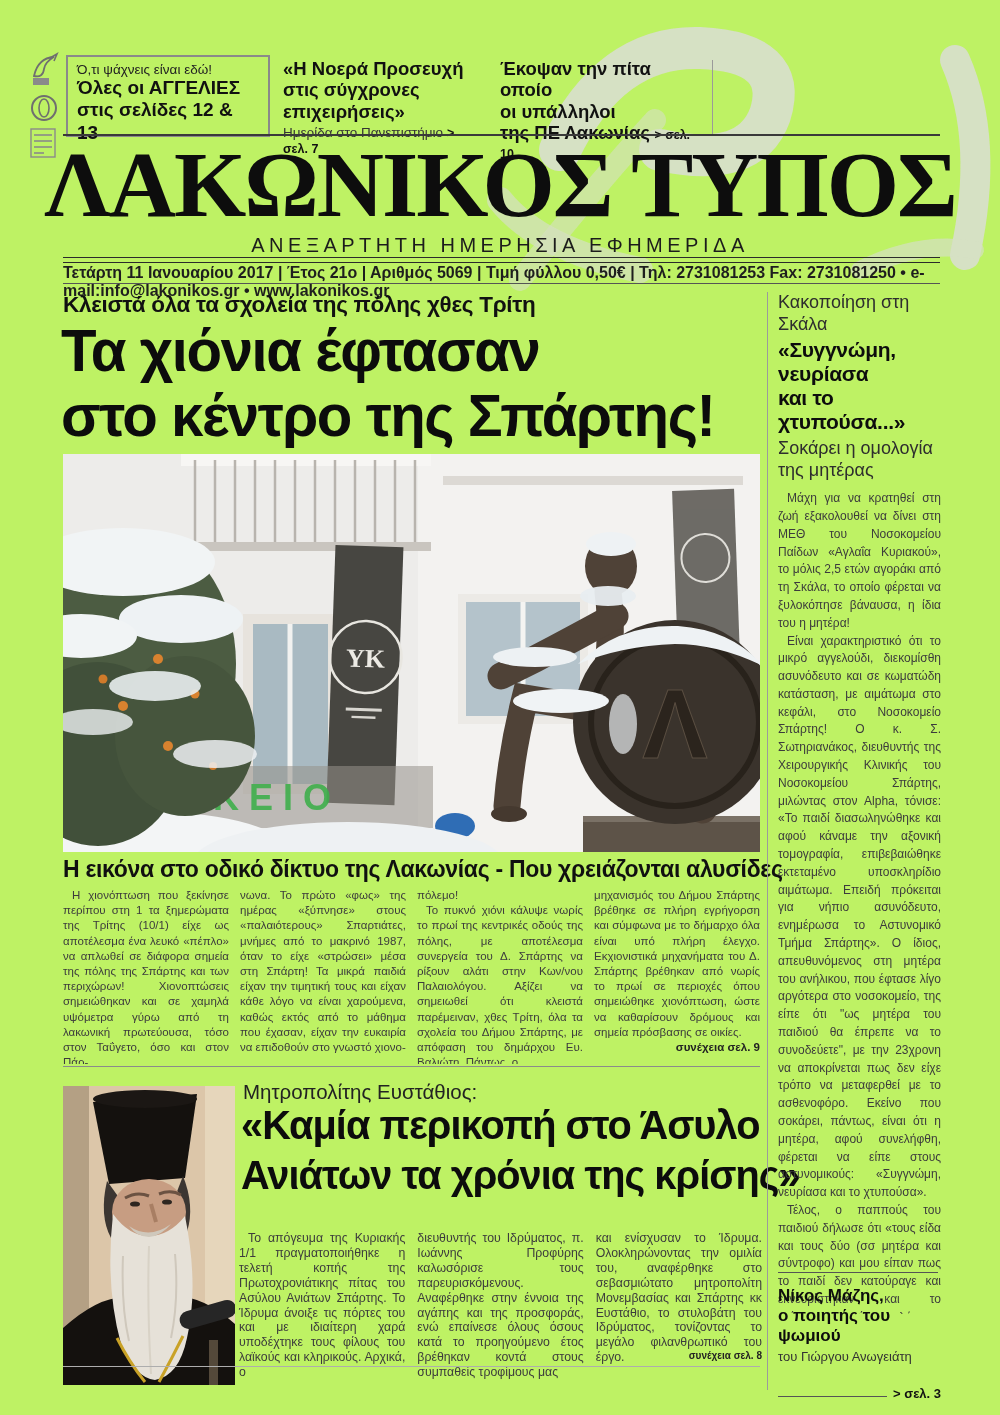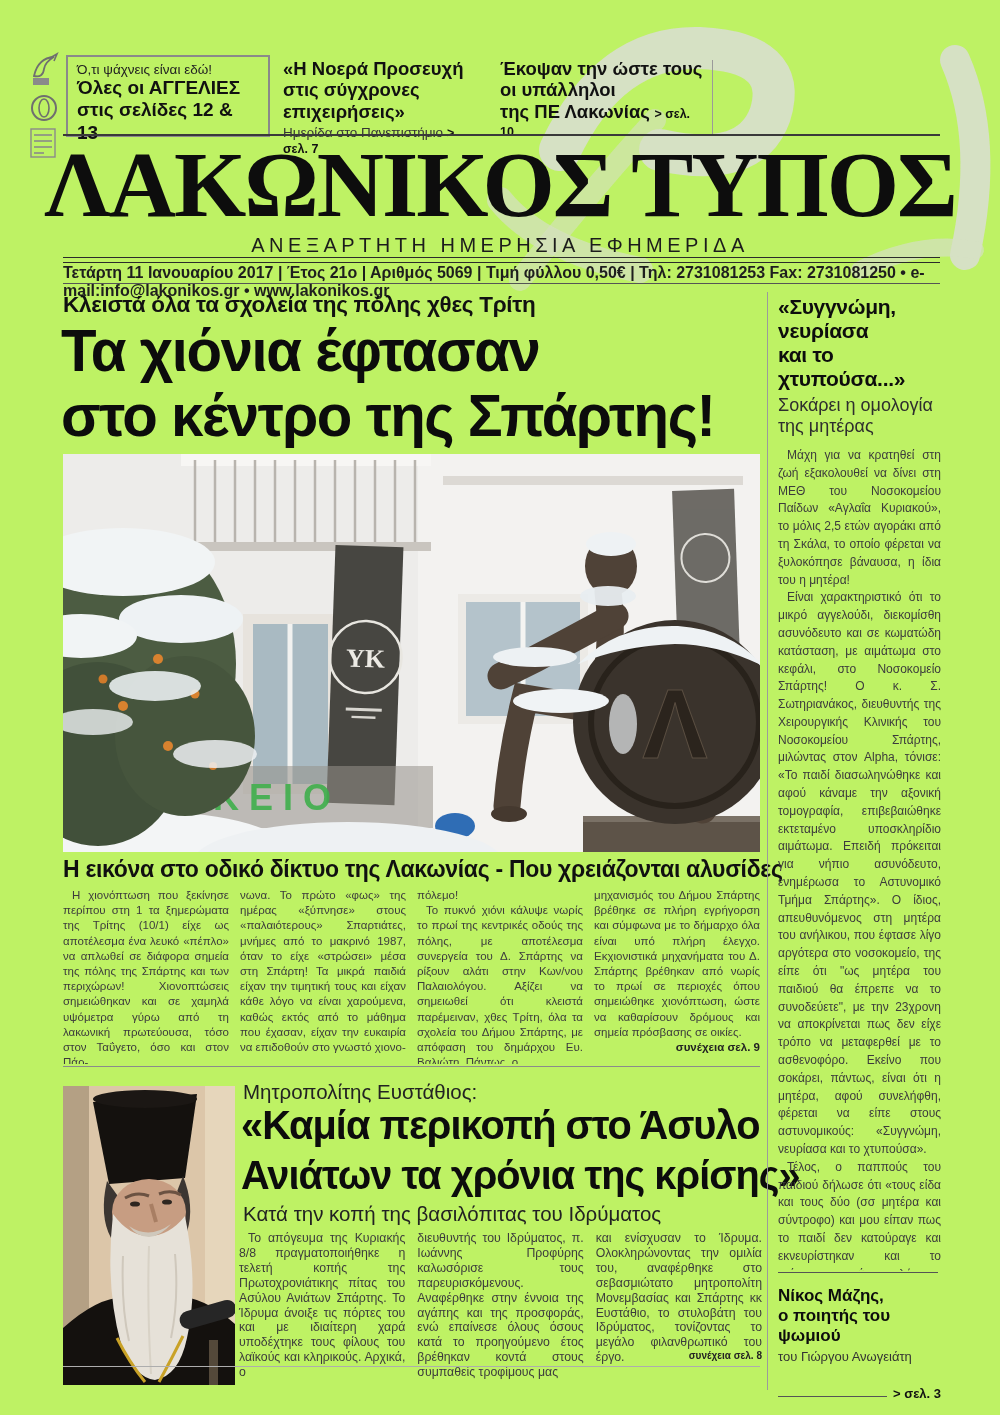--- a/index.html
+++ b/index.html
@@ -103,21 +103,21 @@
 
   <div class="abs teaser" style="left:283px;top:58px;width:198px;">
     <div class="t-title">«Η Νοερά Προσευχή στις σύγχρονες επιχειρήσεις»</div>
     <div class="t-sub">
       <span>Ημερίδα στο Πανεπιστήμιο</span>
       <span class="t-ref">&gt; σελ. 7</span>
     </div>
   </div>
 
   <div class="abs teaser" style="left:500px;top:58px;width:205px;">
-    <div class="t-title">Έκοψαν την ώστε τους</div>
+    <div class="t-title">Έκοψαν την πίτα οποίο</div>
     <div class="t-title">οι υπάλληλοι</div>
     <div>
       <span class="t-title">της ΠΕ Λακωνίας</span>
       <span class="t-ref">&gt; σελ. 10</span>
     </div>
   </div>
 
   <div class="abs vdiv" style="left:712px;top:60px;height:76px;"></div>
 
 
@@ -272,39 +272,39 @@
       </g>
       <rect x="146" y="254" width="9" height="45" fill="#5f5342" opacity="0.85"></rect>
     </svg>
   </div>
 
   <div class="abs as-kick">Μητροπολίτης Ευστάθιος:</div>
   <div class="abs as-head">
     <div>«Καμία περικοπή στο Άσυλο</div>
     <div>Ανιάτων τα χρόνια της κρίσης»</div>
   </div>
-  <div class="abs as-sub">Κατά την κοπή της βασιλόπιτας του Ιδρύματος</div>
 
   <div class="abs ascols jt">
     <div class="col">
-      <div class="p-ind">Το απόγευμα της Κυριακής 8/8 πραγματοποιήθηκε η τελετή κοπής της Πρωτοχρονιάτικης πίτας του Ασύλου Ανιάτων Σπάρτης. Το Ίδρυμα άνοιξε τις πόρτες του και με ιδιαίτερη χαρά υποδέχτηκε τους φίλους του λαϊκούς και κληρικούς. Αρχικά, ο</div>
+      <div class="p-ind">Το απόγευμα της Κυριακής 1/1 πραγματοποιήθηκε η τελετή κοπής της Πρωτοχρονιάτικης πίτας του Ασύλου Ανιάτων Σπάρτης. Το Ίδρυμα άνοιξε τις πόρτες του και με ιδιαίτερη χαρά υποδέχτηκε τους φίλους του λαϊκούς και κληρικούς. Αρχικά, ο</div>
     </div>
     <div class="col">
       <div>διευθυντής του Ιδρύματος, π. Ιωάννης Προφύρης καλωσόρισε τους παρευρισκόμενους. Αναφέρθηκε στην έννοια της αγάπης και της προσφοράς, ενώ επαίνεσε όλους όσους κατά το προηγούμενο έτος βρέθηκαν κοντά στους συμπαθείς τροφίμους μας</div>
     </div>
     <div class="col">
       <div>και ενίσχυσαν το Ίδρυμα. Ολοκληρώνοντας την ομιλία του, αναφέρθηκε στο σεβασμιώτατο μητροπολίτη Μονεμβασίας και Σπάρτης κκ Ευστάθιο, το στυλοβάτη του Ιδρύματος, τονίζοντας το μεγάλο φιλανθρωπικό του έργο.</div>
       <span class="as-cont">συνέχεια σελ. 8</span>
     </div>
   </div>
 
   <div class="abs bottomrule"></div>
   <div class="abs mainvdiv"></div>
 
   <div class="abs rail">
+    <div class="rail-kick">Κακοποίηση στη Σκάλα</div>
     <div class="rail-head">
       <div>«Συγγνώμη,</div>
       <div>νευρίασα</div>
       <div>και το χτυπούσα...»</div>
     </div>
     <div class="rail-sub">Σοκάρει η ομολογία της μητέρας</div>
     <div class="rail-body jt">
       <div class="p-ind">Μάχη για να κρατηθεί στη ζωή εξακολουθεί να δίνει στη ΜΕΘ του Νοσοκομείου Παίδων «Αγλαΐα Κυριακού», το μόλις 2,5 ετών αγοράκι από τη Σκάλα, το οποίο φέρεται να ξυλοκόπησε βάναυσα, η ίδια του η μητέρα!</div>
       <div class="p-ind">Είναι χαρακτηριστικό ότι το μικρό αγγελούδι, διεκομίσθη ασυνόδευτο και σε κωματώδη κατάσταση, με αιμάτωμα στο κεφάλι, στο Νοσοκομείο Σπάρτης! Ο κ. Σ. Σωτηριανάκος, διευθυντής της Χειρουργικής Κλινικής του Νοσοκομείου Σπάρτης, μιλώντας στον Alpha, τόνισε: «Το παιδί διασωληνώθηκε και αφού κάναμε την αξονική τομογραφία, επιβεβαιώθηκε εκτεταμένο υποσκληρίδιο αιμάτωμα. Επειδή πρόκειται για νήπιο ασυνόδευτο, ενημέρωσα το Αστυνομικό Τμήμα Σπάρτης». Ο ίδιος, απευθυνόμενος στη μητέρα του ανήλικου, που έφτασε λίγο αργότερα στο νοσοκομείο, της είπε ότι "ως μητέρα του παιδιού θα έπρεπε να το συνοδεύετε", με την 23χρονη να αποκρίνεται πως δεν είχε τρόπο να μεταφερθεί με το ασθενοφόρο. Εκείνο που σοκάρει, πάντως, είναι ότι η μητέρα, αφού συνελήφθη, φέρεται να είπε στους αστυνομικούς: «Συγγνώμη, νευρίασα και το χτυπούσα».</div>
       <div class="p-ind">Τέλος, ο παππούς του παιδιού δήλωσε ότι «τους είδα και τους δύο (σσ μητέρα και σύντροφο) και μου είπαν πως το παιδί δεν κατούραγε και εκνευρίστηκαν και το χτύπησαν», ενώ συμπλήρωσε πως η μητέρα «είχε λίγα νευράκια».</div>

